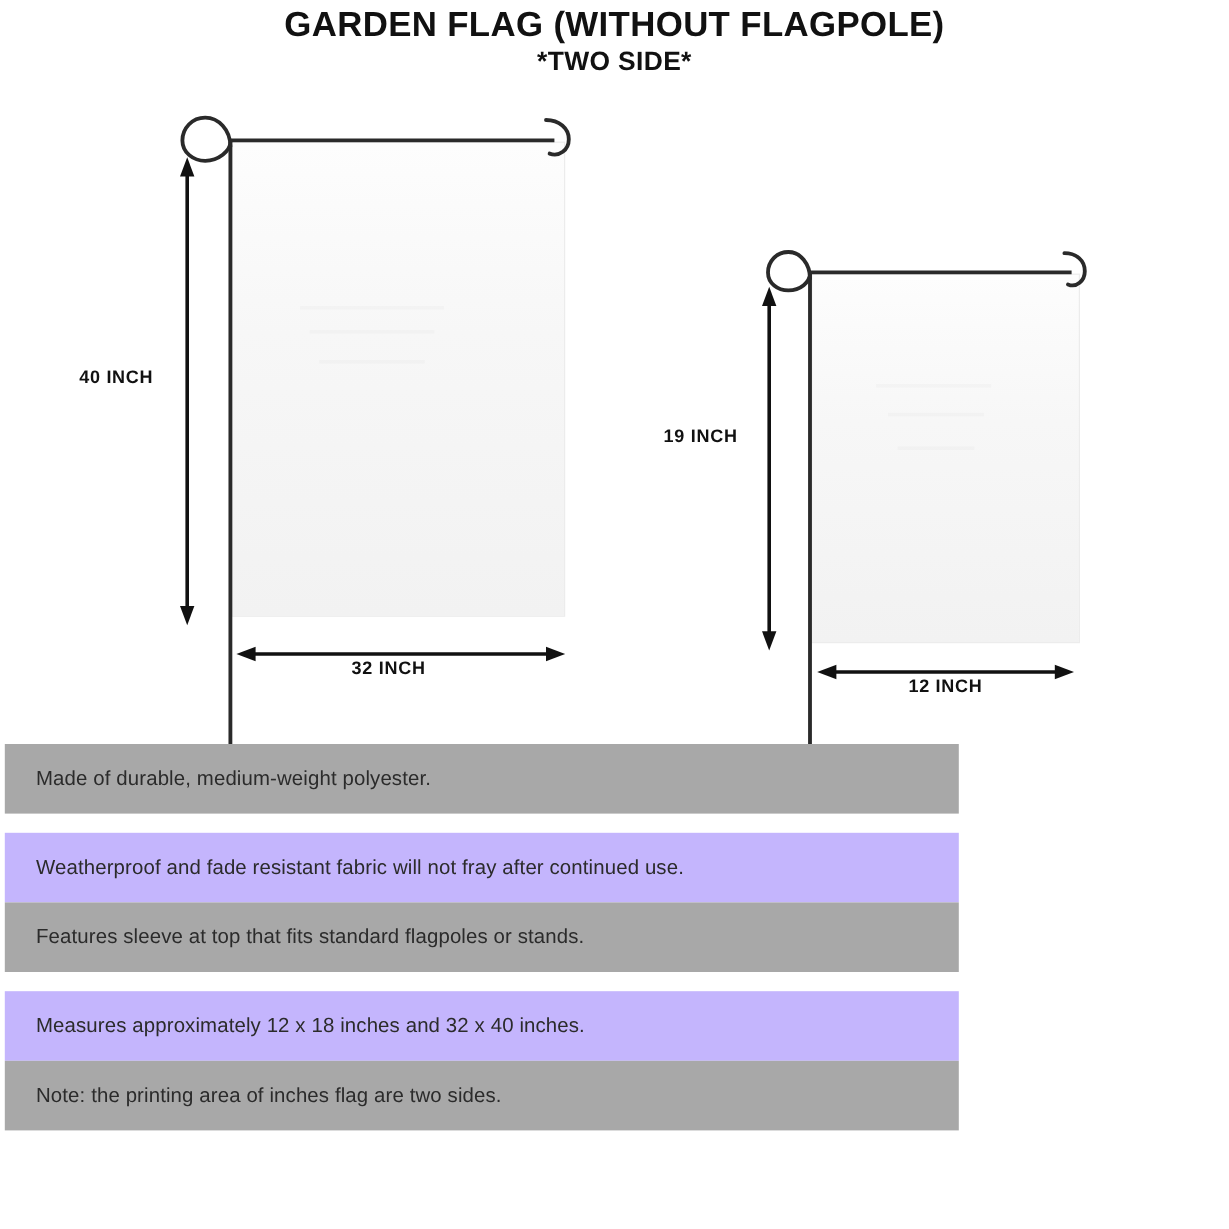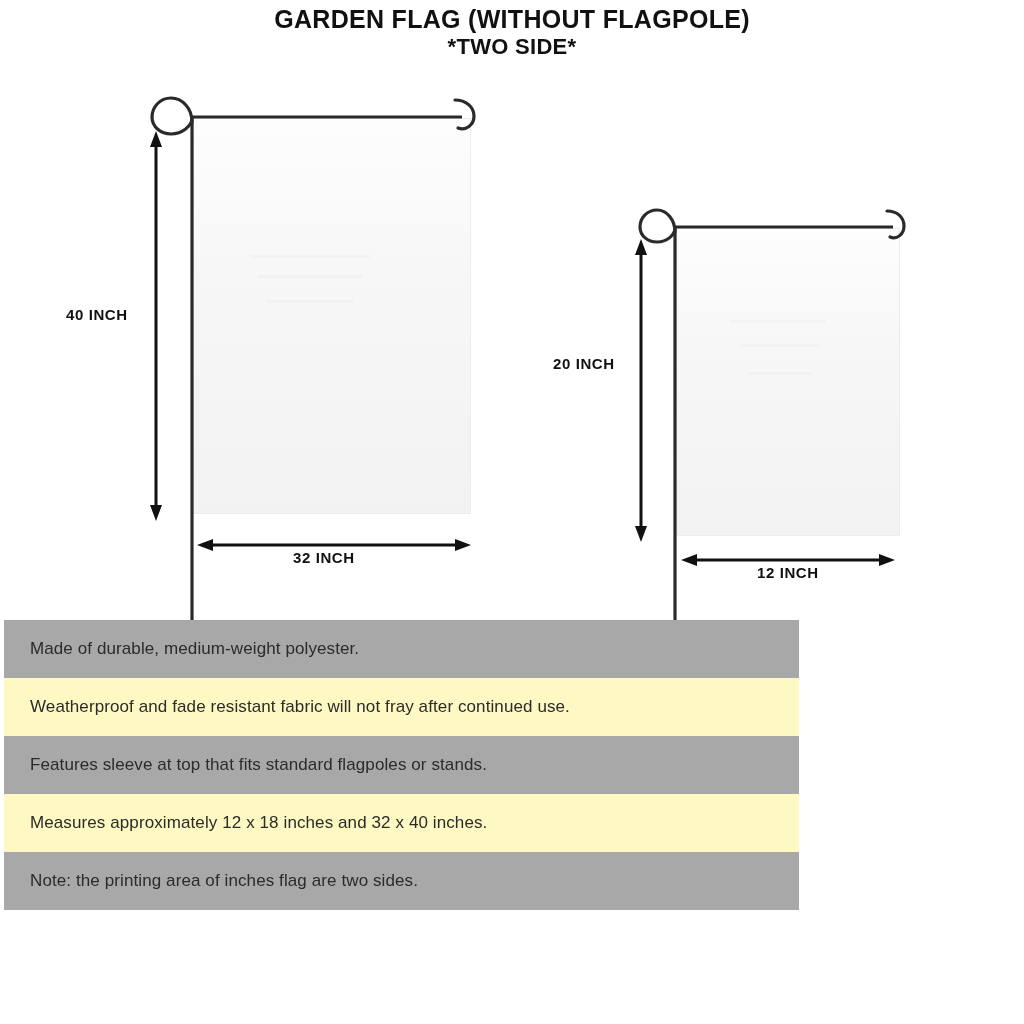--- a/index.html
+++ b/index.html
@@ -19,21 +19,21 @@
 
   
   #title-block {
     position: absolute;
     top: 6px;
     left: 0;
     width: 1024px;
     text-align: center;
   }
   #title-main {
-    font-size: 25px;
+    font-size: 29px;
     font-weight: bold;
     letter-spacing: 0.3px;
     line-height: 1.08;
     color: #111111;
   }
   #title-sub {
     font-size: 22px;
     font-weight: bold;
     letter-spacing: 0.3px;
     line-height: 1.08;
@@ -79,21 +79,21 @@
   .feature-row {
     height: 58px;
     display: flex;
     align-items: center;
     padding-left: 26px;
     font-size: 17px;
     color: #2b2b2b;
     letter-spacing: 0.1px;
   }
   .feature-row.shaded { background: #a8a8a8; }
-  .feature-row.plain { background: #fef9c3; }
+  .feature-row.plain { background: #c4b5fd; margin-top: 16px; }
 </style>
 </head>
 <body>
 
 <div id="title-block">
   <div id="title-main">GARDEN FLAG (WITHOUT FLAGPOLE)</div>
   <div id="title-sub">*TWO SIDE*</div>
 </div>
 
 <div id="diagram">
@@ -138,21 +138,21 @@
 
     <line x1="641" y1="248" x2="641" y2="533" stroke="#111" stroke-width="3"></line>
     <polygon points="641,239 635,255 647,255" fill="#111"></polygon>
     <polygon points="641,542 635,526 647,526" fill="#111"></polygon>
 
     <line x1="690" y1="560" x2="886" y2="560" stroke="#111" stroke-width="3"></line>
     <polygon points="681,560 697,554 697,566" fill="#111"></polygon>
     <polygon points="895,560 879,554 879,566" fill="#111"></polygon>
   </svg>
 
-  <div class="dim-label" style="left:553px; top:355px;">20 INCH</div>
+  <div class="dim-label" style="left:553px; top:355px;">19 INCH</div>
   <div class="dim-label" style="left:757px; top:564px;">12 INCH</div>
 </div>
 
 <div id="features">
   <div class="feature-row shaded">
     <span>Made of durable, medium-weight polyester.</span>
   </div>
   <div class="feature-row plain">
     <span>Weatherproof and fade resistant fabric will not fray after continued use.</span>
   </div>

